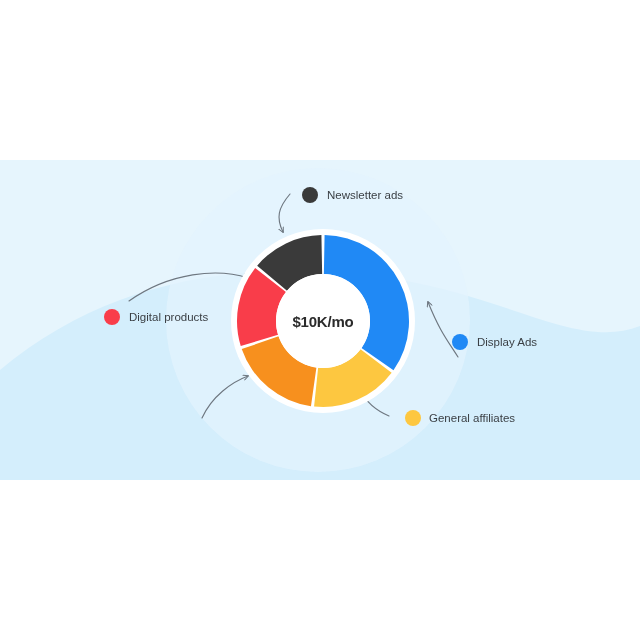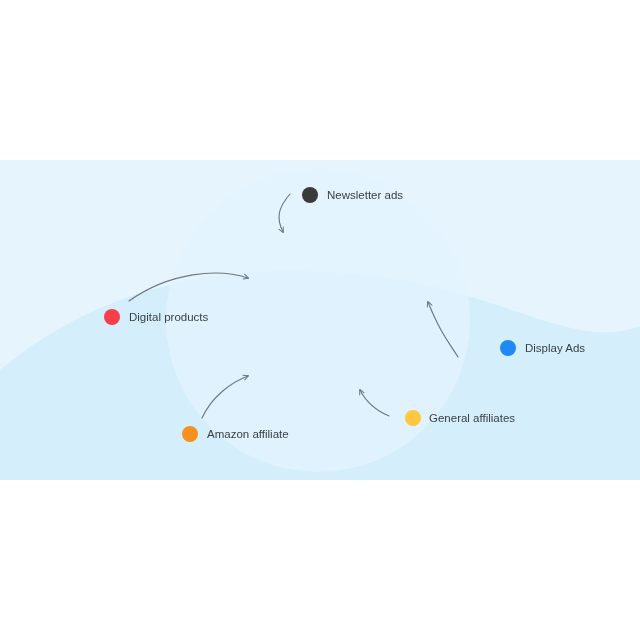--- a/index.html
+++ b/index.html
@@ -79,21 +79,21 @@
     flex: 0 0 auto;
   }
   .legend-label {
     font-size: 11.5px;
     color: #3a3f44;
     font-weight: normal;
   }
   
   #legend-newsletter  { left: 302px; top: 27px; text-align: center; }
   #legend-digital     { left: 104px; top: 149px; text-align: center; }
-  #legend-display     { left: 452px; top: 180px; margin-left: 48px; }
+  #legend-display     { left: 452px; top: 174px; }
   #legend-general     { left: 405px; top: 250px; gap: 8px; }
   #legend-amazon      { left: 182px; top: 266px; }
   #arrows-svg {
     position: absolute;
     left: 0;
     top: 0;
     width: 640px;
     height: 320px;
     pointer-events: none;
   }
@@ -118,20 +118,36 @@
       </defs>
       <g fill="none" stroke="#6e7780" stroke-width="1.15" stroke-linecap="round" marker-end="url(#ah)">
         <path d="M290,34 C278,48 276,58 283,72"></path>
         <path d="M129,141 C170,112 218,108 248,118"></path>
         <path d="M458,197 C448,181 440,172 428,142" transform="translate(0,0)"></path>
         <path d="M389,256 C375,250 366,242 360,230"></path>
         <path d="M202,258 C212,236 232,222 248,216"></path>
       </g>
     </svg>
 
+    <div id="chart-wrap">
+      <svg id="donut-svg" viewBox="0 0 186 186">
+
+        <circle cx="93" cy="93" r="92" fill="#ffffff"></circle>
+        <g id="slices">
+            <path d="M 94.58 7.01 A 86 86 0 0 1 163.49 142.27 L 131.52 119.92 A 47 47 0 0 0 93.86 46.01 Z" fill="#2089f5"></path>
+            <path d="M 161.64 144.82 A 86 86 0 0 1 84.09 178.54 L 88.13 139.75 A 47 47 0 0 0 130.51 121.32 Z" fill="#fdc740"></path>
+            <path d="M 80.96 178.15 A 86 86 0 0 1 11.71 121.07 L 48.57 108.34 A 47 47 0 0 0 86.42 139.54 Z" fill="#f7901e"></path>
+            <path d="M 10.74 118.07 A 86 86 0 0 1 25.18 40.11 L 55.94 64.10 A 47 47 0 0 0 48.04 106.70 Z" fill="#f93d4a"></path>
+            <path d="M 27.17 37.66 A 86 86 0 0 1 91.42 7.01 L 92.14 46.01 A 47 47 0 0 0 57.02 62.76 Z" fill="#3a3a3a"></path>
+          </g>
+      </svg>
+      <div id="center-hole">
+        <span id="center-value">$10K/mo</span>
+      </div>
+    </div>
 
     <div class="legend-item" id="legend-newsletter">
       <span class="legend-dot" style="background: rgb(58, 58, 58);"></span>
       <span class="legend-label">Newsletter ads</span>
     </div>
 
     <div class="legend-item" id="legend-digital">
       <span class="legend-dot" style="background: rgb(249, 61, 74);"></span>
       <span class="legend-label">Digital products</span>
     </div>
@@ -139,19 +155,15 @@
     <div class="legend-item" id="legend-display">
       <span class="legend-dot" style="background: rgb(32, 137, 245);"></span>
       <span class="legend-label">Display Ads</span>
     </div>
 
     <div class="legend-item" id="legend-general">
       <span class="legend-dot" style="background: rgb(253, 199, 64);"></span>
       <span class="legend-label">General affiliates</span>
     </div>
 
-    <div class="legend-item" id="legend-amazon">
-      <span class="legend-dot" style="background: rgb(247, 144, 30);"></span>
-      <span class="legend-label">Amazon affiliate</span>
-    </div>
 
   </div>
 </div>
 
 </body></html>

